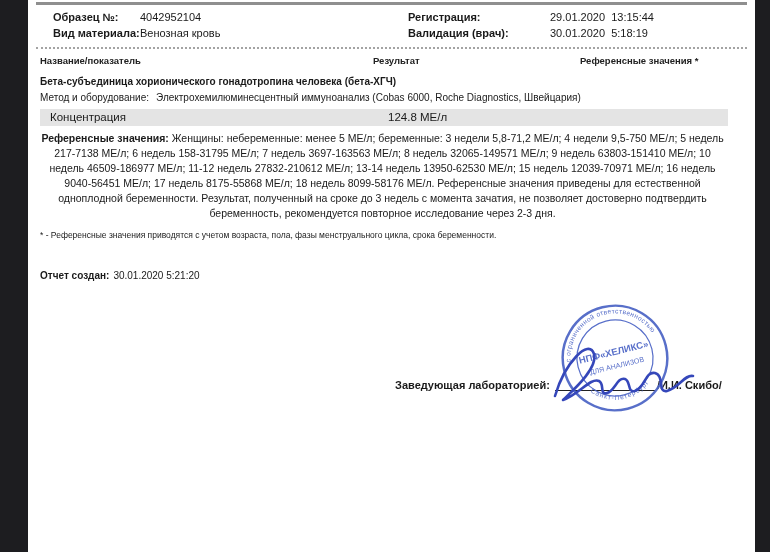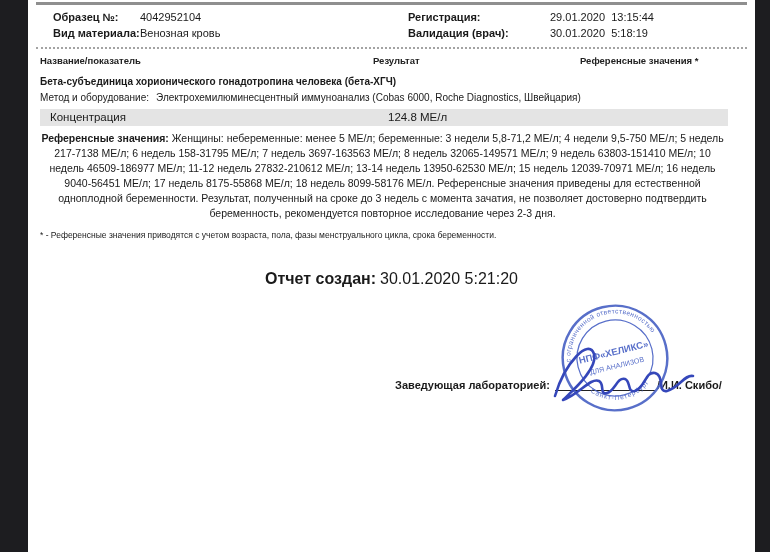--- a/index.html
+++ b/index.html
@@ -39,21 +39,21 @@
   }
   .resultrow .rlabel { padding-left:10px; }
   .resultrow .rvalue { position:absolute; left:348px; top:0; }
 
   .refpara { margin:5px 30px 0 12px; font-size:10.5px; line-height:15px; text-align:center; }
   .refpara .reflabel { font-weight:bold; }
 
   .footnote { margin:9px 12px 0 12px; font-size:8.5px; color:#222; }
   .interp { margin:12px 30px 0 12px; font-size:9px; line-height:15px; color:#222; }
 
-  .created { margin:30px 12px 0 12px; font-size:16px;text-align:center; }
+  .created { margin:30px 12px 0 12px; font-size:10px; }
   .created .clabel { font-weight:bold; margin-right:4px; }
 
   .sigrow {
     position:absolute; left:367px; top:378px;
     font-size:11px; font-weight:bold; display:flex; align-items:center; white-space:pre;
   }
   .sigline { display:inline-block; width:100px; height:12px; border-bottom:1.3px solid #222; margin:0 2px; }
 
   .stamp { position:absolute; left:528px; top:301px; width:118px; height:114px; opacity:0.92; }
   .scribble { position:absolute; left:505px; top:334px; width:178px; height:74px; }

